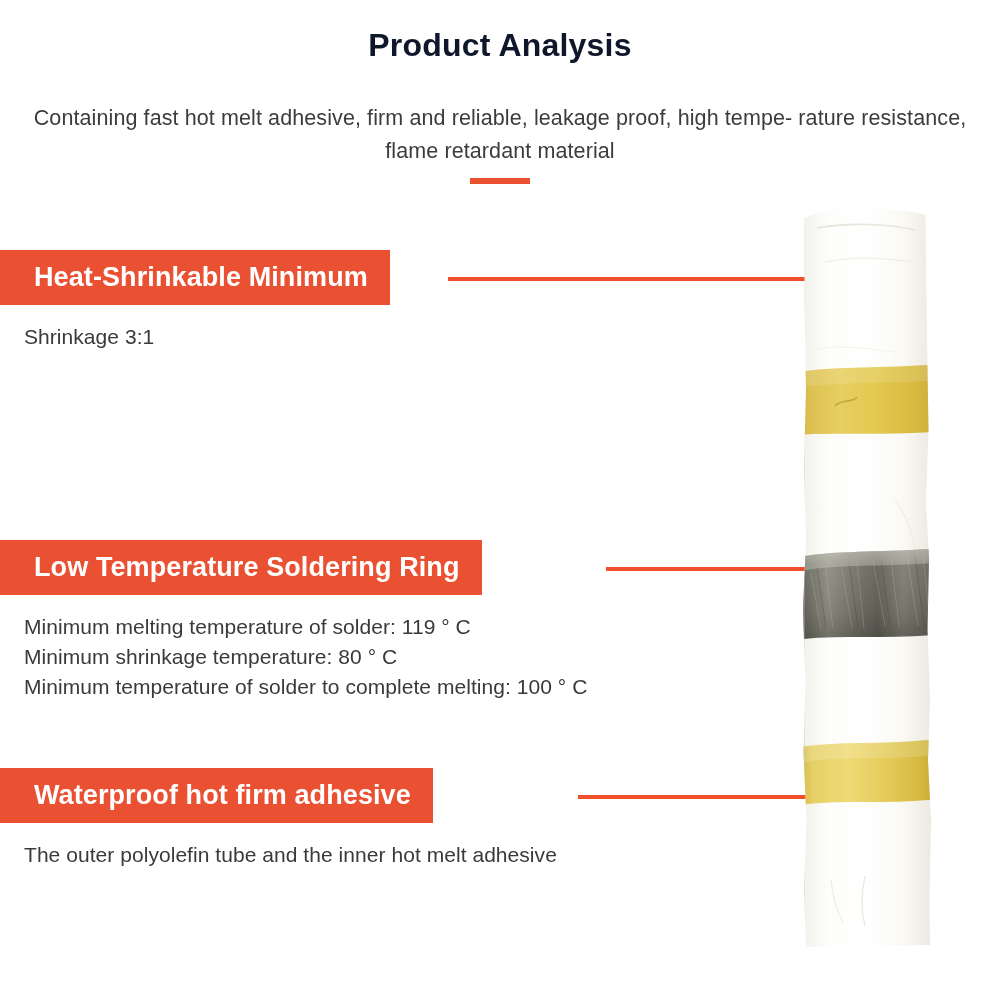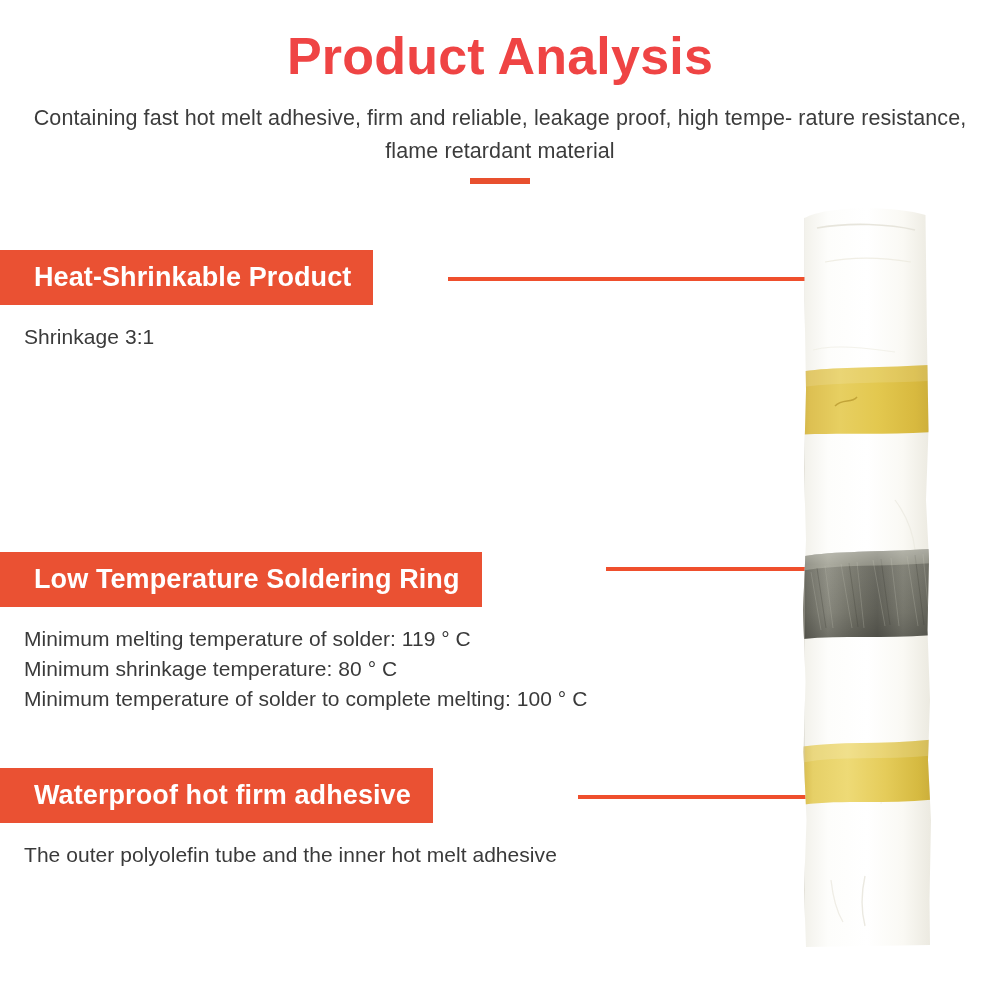--- a/index.html
+++ b/index.html
@@ -20,23 +20,23 @@
     background: #ffffff;
   }
 
   
   .page-title {
     position: absolute;
     left: 0;
     top: 28px;
     width: 1000px;
     text-align: center;
-    font-size: 52px;
+    font-size: 32px;
     font-weight: bold;
-    color: #ef4444;
+    color: #0f172a;
     letter-spacing: 0.2px;
     line-height: 1.1;
   }
   .subtitle {
     position: absolute;
     left: 30px;
     top: 102px;
     width: 940px;
     text-align: center;
     font-size: 21.5px;
@@ -111,29 +111,29 @@
   <div class="page-title">Product Analysis</div>
 
   <div class="subtitle">
     <span class="line">Containing fast hot melt adhesive, firm and reliable, leakage proof, high tempe-</span>
     <span class="line">rature resistance, flame retardant material</span>
   </div>
 
   <div class="title-divider"></div>
 
   <div class="callout" style="top:250px;">
-    <div class="callout-chip">Heat-Shrinkable Product</div>
+    <div class="callout-chip">Heat-Shrinkable Minimum</div>
     <div class="callout-body">
       <span class="line">Shrinkage 3:1</span>
     </div>
   </div>
   <div class="leader-line" style="left:448px; top:277px; width:398px;"></div>
   <div class="leader-dot" style="left:832px; top:268px;"></div>
 
-  <div class="callout" style="top:540px;margin-top:12px;">
+  <div class="callout" style="top:540px;">
     <div class="callout-chip">Low Temperature Soldering Ring</div>
     <div class="callout-body">
       <span class="line">Minimum melting temperature of solder: 119 ° C</span>
       <span class="line">Minimum shrinkage temperature: 80 ° C</span>
       <span class="line">Minimum temperature of solder to complete melting: 100 ° C</span>
     </div>
   </div>
   <div class="leader-line" style="left:606px; top:567px; width:245px;"></div>
   <div class="leader-dot" style="left:837px; top:558px;"></div>
 

